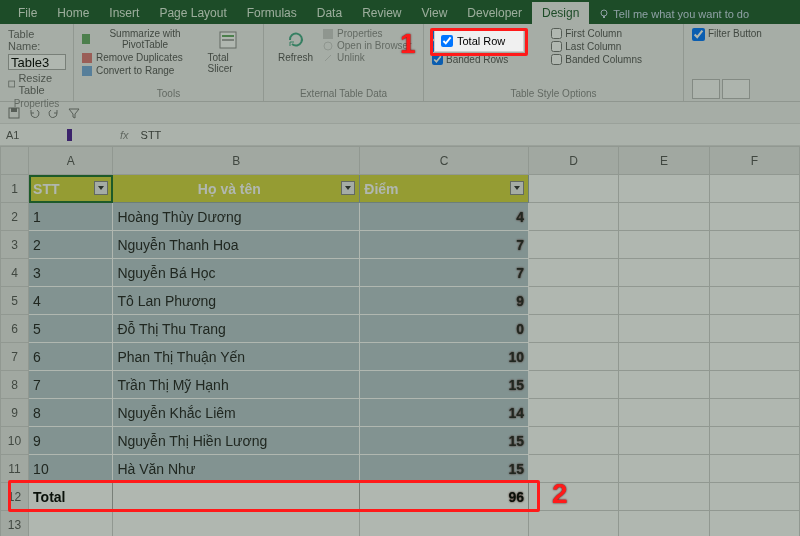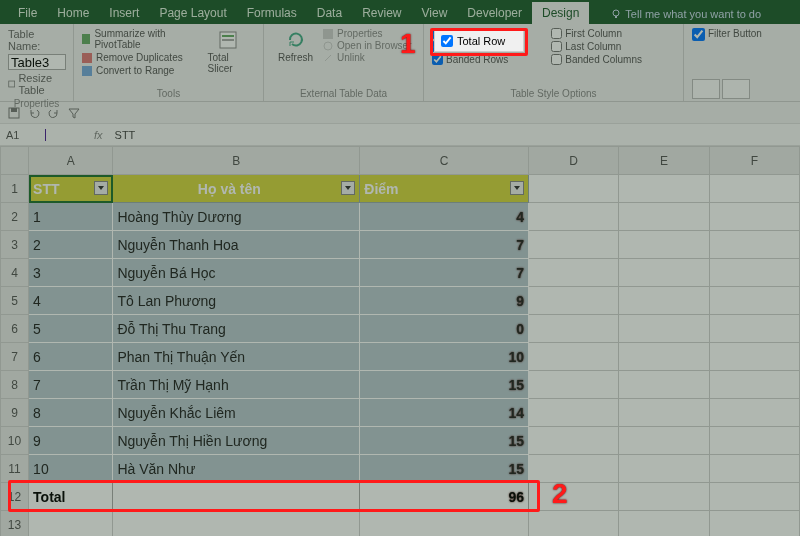--- a/index.html
+++ b/index.html
@@ -4,44 +4,44 @@
 <style>
   * { box-sizing: border-box; margin: 0; padding: 0; font-family: "Segoe UI", Arial, sans-serif; }
   body { background: #3a4a3a; width: 800px; height: 536px; overflow: hidden; position: relative; }
   .overlay-dim { position:absolute; inset:0; background:rgba(30,48,30,0.35); pointer-events:none; z-index:30; }
   .app { position: relative; width:100%; height:100%; background:#fff; }
 
   
   .tabs { background:#1e5b2f; color:#fff; display:flex; align-items:flex-end; height:24px; font-size:12px; padding-left:8px; }
   .tabs .tab { padding:4px 10px; cursor:pointer; color:#e0f0e0; }
   .tabs .tab.active { background:#f0f0f0; color:#1e5b2f; }
-  .tabs .tell { padding:4px 22px; color:#cde; font-size:11px; display:flex; align-items:center; gap:4px;}
+  .tabs .tell { padding:4px 10px; color:#cde; font-size:11px; display:flex; align-items:center; gap:4px;}
 
   
   .ribbon { background:#f0f0f0; border-bottom:1px solid #ccc; height:78px; display:flex; font-size:11px; color:#666; }
   .group { border-right:1px solid #d0d0d0; padding:4px 8px 2px 8px; display:flex; flex-direction:column; justify-content:space-between; }
   .group-label { text-align:center; font-size:10px; color:#888; margin-top:2px;}
   .props { display:flex; flex-direction:column; gap:2px; }
   .props .row { display:flex; align-items:center; gap:3px; }
   .tn-input { width:58px; height:16px; border:1px solid #aaa; font-size:13px; padding:0 2px; background:#fff;}
-  .side { display:flex; flex-direction:column; gap:2px; align-items:flex-start; }
+  .side { display:flex; flex-direction:column; gap:2px; align-items:flex-start;text-align:center; }
   .side .itm { display:flex; align-items:center; gap:4px; font-size:10px; color:#555;}
   .bigbtn { display:inline-flex; flex-direction:column; align-items:center; gap:2px; padding:2px 6px; font-size:10px; color:#555; }
   .bigbtn svg { width:20px; height:20px; }
   .ext { display:flex; flex-direction:column; gap:1px; }
   .ext .itm { display:flex; align-items:center; gap:4px; font-size:10px; color:#888;}
   .opts { display:grid; grid-template-columns:auto auto; gap:2px 10px; align-items:center;}
   .opts label { display:flex; align-items:center; gap:3px; font-size:10px; color:#555;}
   .opts input { width:11px; height:11px; }
   .stylegal { width:80px; display:flex; gap:2px; align-items:center;}
   .sw { width:28px; height:20px; border:1px solid #bbb; background:#fafafa;}
   .qa { background:#f0f0f0; height:22px; display:flex; align-items:center; gap:8px; padding:0 8px; border-bottom:1px solid #ddd;}
   .qa svg { width:12px; height:12px; fill:#777;}
   .namebox { background:#f8f8f8; height:22px; display:flex; align-items:center; font-size:11px; border-bottom:1px solid #ddd;}
-  .namebox .nb { width:46px; border-right:1px solid #4c1d95; padding:0 6px; color:#555;}
+  .namebox .nb { width:72px; border-right:5px solid #4c1d95; padding:0 6px; color:#555;}
   .namebox .fx { padding:0 8px; color:#888; font-style:italic; }
   .namebox .fv { padding:0 4px; color:#444;}
 
   
   .grid-wrap { position:relative; overflow:hidden; height:calc(100% - 146px); }
   table.sheet { border-collapse:collapse; table-layout:fixed; width:800px; }
   table.sheet th, table.sheet td { border:1px solid #d0d0d0; height:28px; font-size:14px; padding:0 4px; }
   table.sheet th { background:#e8e8e8; font-weight:normal; color:#555; font-size:12px; text-align:center;}
   table.sheet .rowhdr { background:#e8e8e8; color:#555; text-align:center; width:28px; font-size:12px;}
   .colA { width:84px; }

